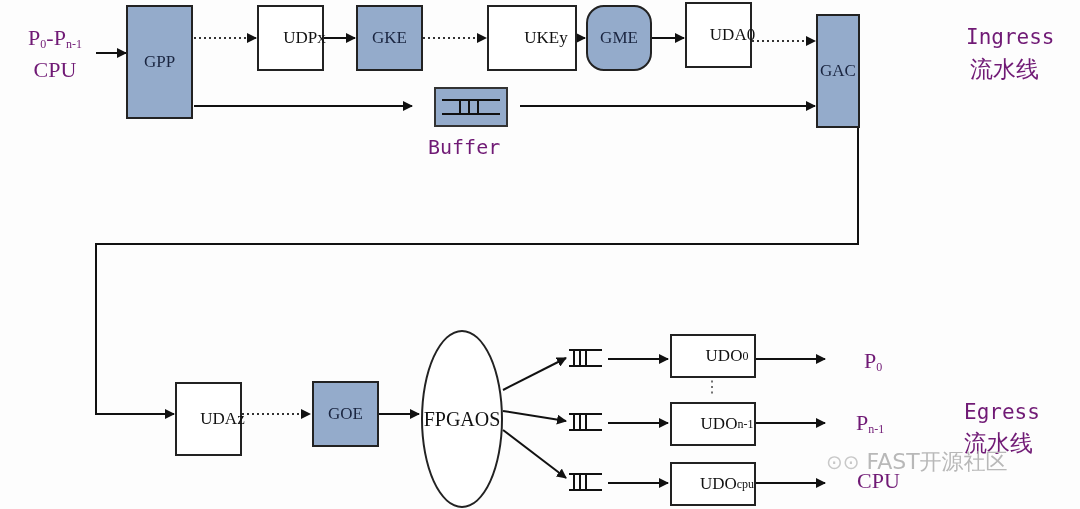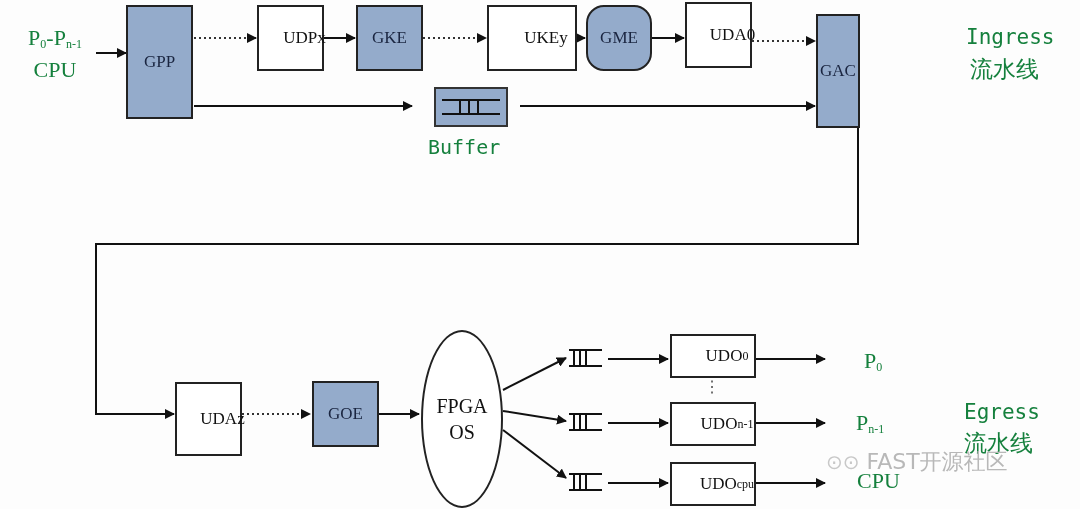--- a/index.html
+++ b/index.html
@@ -1,24 +1,24 @@
 <!DOCTYPE html>
 <html><head>
 <meta charset="utf-8">
 <style>
   html, body { margin:0; padding:0; background:#fdfdfd; }
   body { width:1080px; height:509px; position:relative; overflow:hidden; font-family:"DejaVu Serif", serif; }
   svg { position:absolute; left:0; top:0; }
   .box { position:absolute; box-sizing:border-box; border:2px solid #222; display:flex; align-items:center; justify-content:center; font-family:"Liberation Serif", serif; font-size:17px; color:#111; }
   .blue { background:#94abcb; color:#1a2540; }
   .white { background:#ffffff;padding-left:28px; }
-  .lbl { position:absolute; font-family:"DejaVu Sans Mono", monospace; color:#15803d; white-space:nowrap; }
+  .lbl { position:absolute; font-family:"DejaVu Sans Mono", monospace; color:#701a75; white-space:nowrap; }
   .serif { font-family:"Liberation Serif", serif; }
   sub { font-size:12px; vertical-align:-3px; }
-  .oval { position:absolute; box-sizing:border-box; border:2px solid #222; border-radius:50%; background:#fff; display:flex; flex-direction:column; align-items:center; justify-content:center; font-family:"Liberation Serif", serif; font-size:20px; line-height:1.3; color:#111; }
+  .oval { position:absolute; box-sizing:border-box; border:2px solid #222; border-radius:50%; background:#fff; display:flex; flex-direction:row; align-items:center; justify-content:center; font-family:"Liberation Serif", serif; font-size:20px; line-height:1.3; color:#111; }
   .buffer { position:absolute; box-sizing:border-box; border:2px solid #333; background:#94abcb; }
   .watermark { position:absolute; color:#b8b8b8; font-family:"DejaVu Sans", sans-serif; font-size:22px; }
 </style>
 </head>
 <body>
 
 <svg width="1080" height="509">
   <defs>
     <marker id="ah" markerWidth="10" markerHeight="10" refX="9" refY="5" orient="auto" markerUnits="userSpaceOnUse">
       <path d="M0,0 L10,5 L0,10 z" fill="#111"></path>

